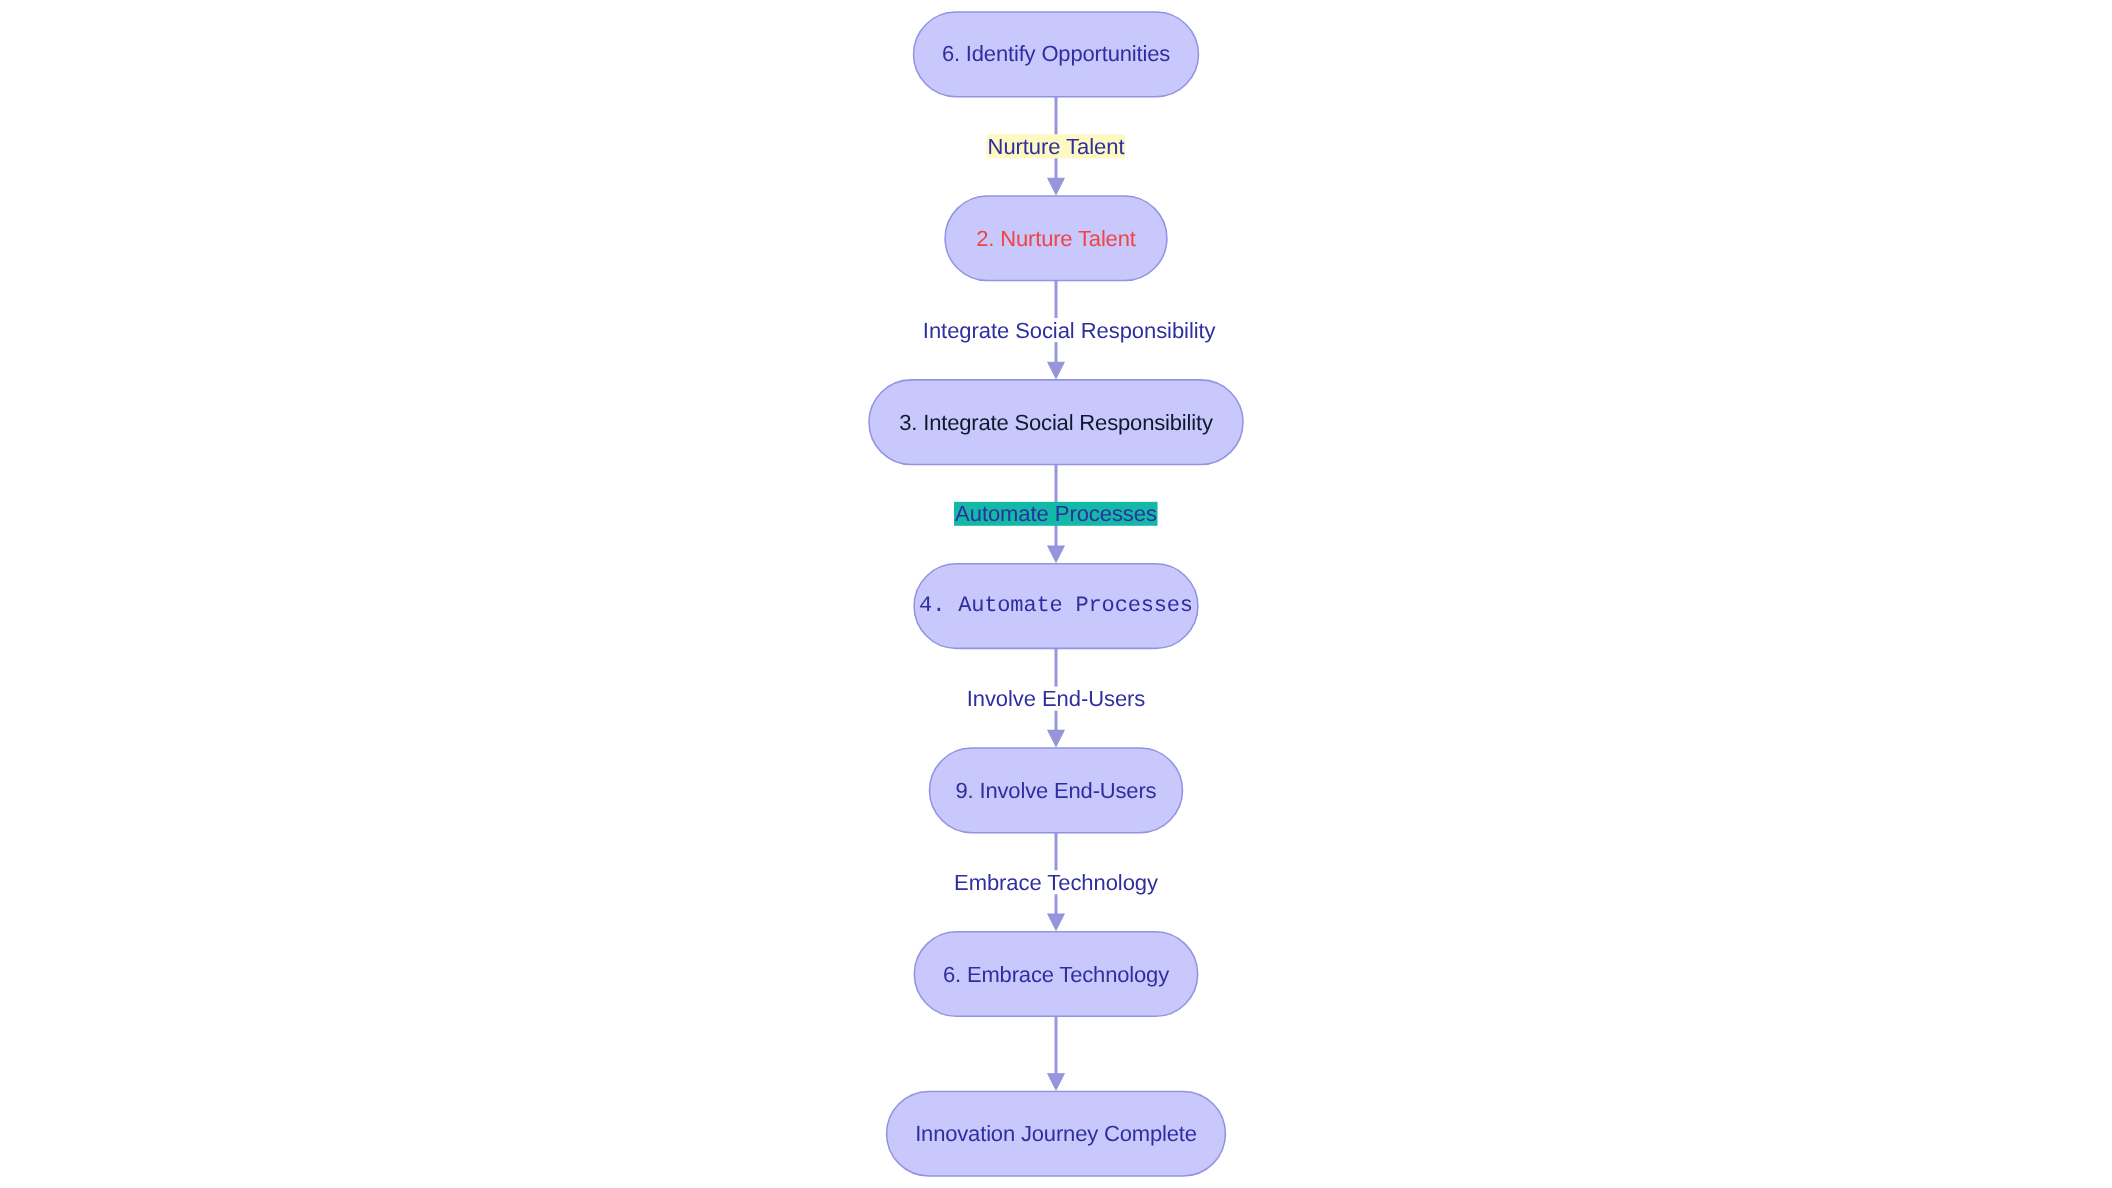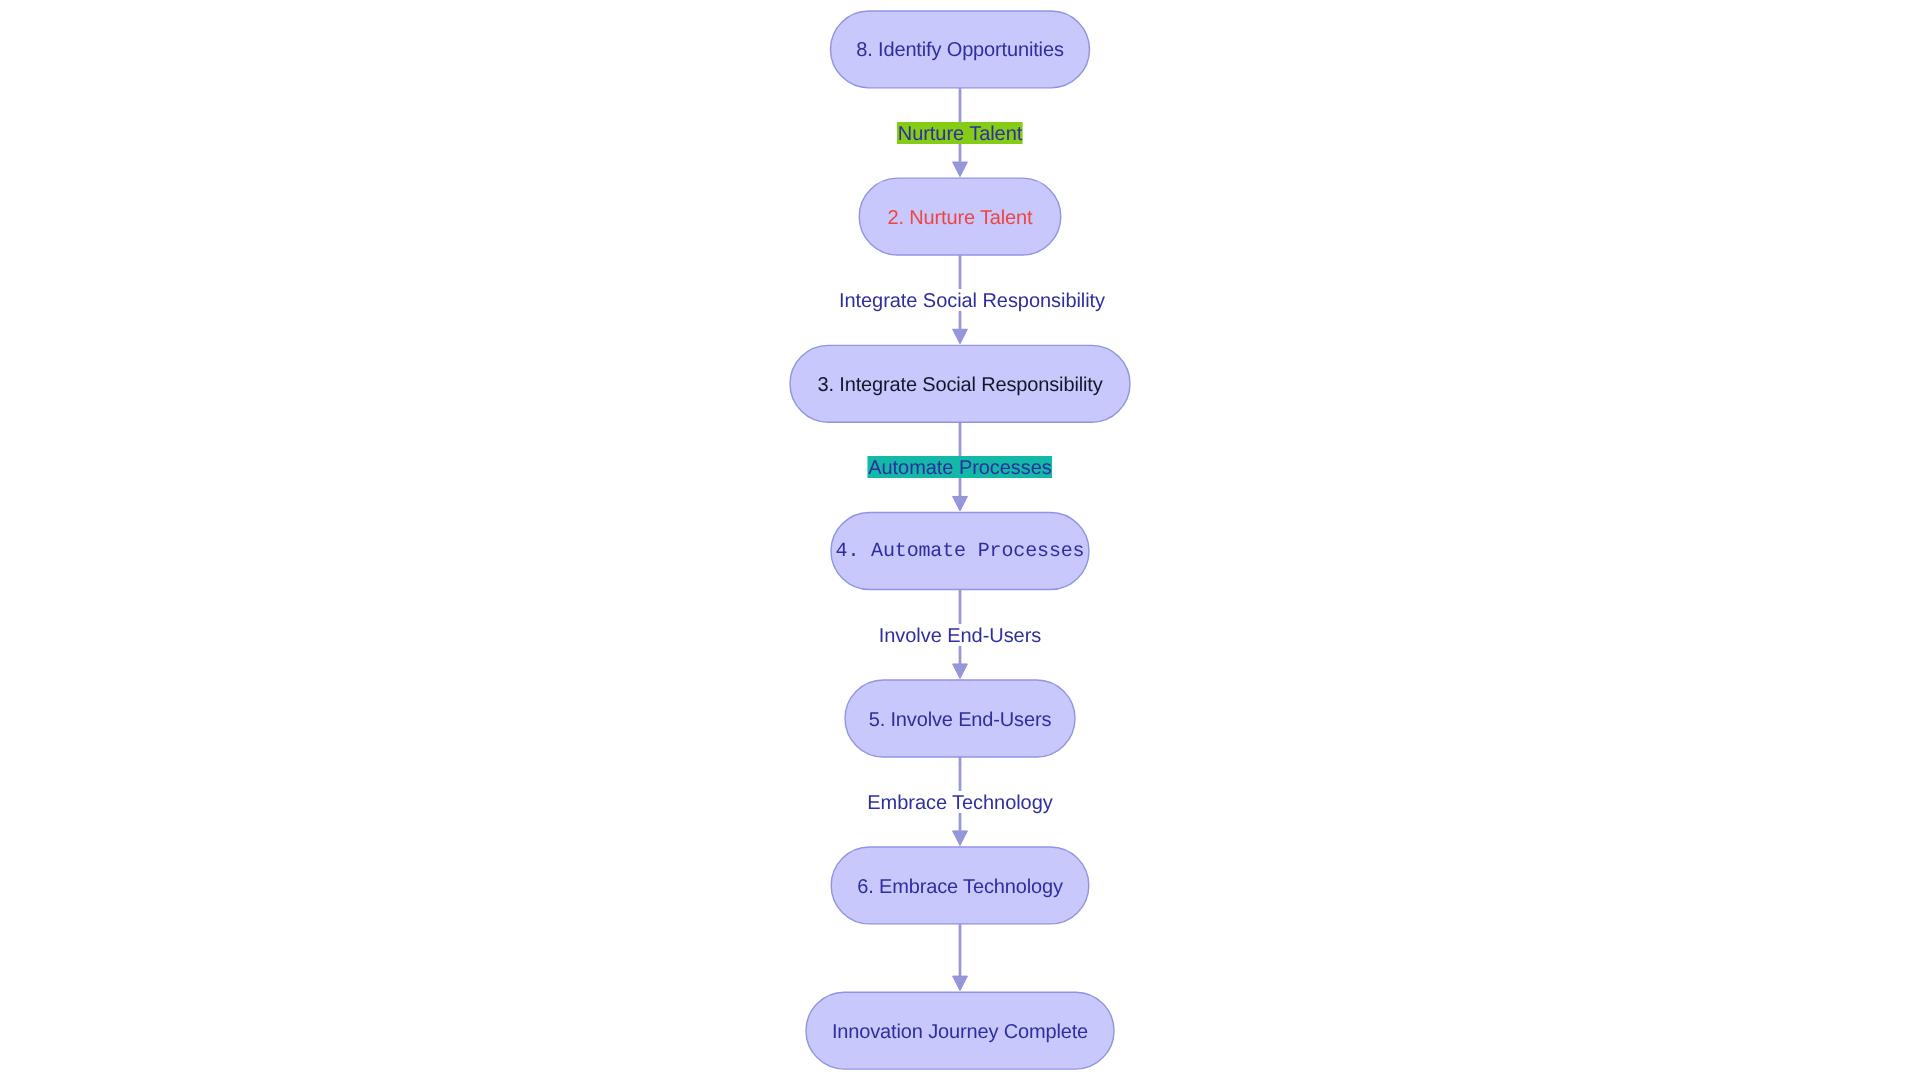--- a/index.html
+++ b/index.html
@@ -105,42 +105,42 @@
       </g>
       <g>
         <path class="elink" d="M960,923.9200000000001 L960,976.05" stroke="#9696dc" stroke-width="2.7" fill="none"></path>
         <path class="ehead" d="M952.5999999999999,976.0999999999999 L967.4000000000001,976.0999999999999 L960,990.65 Z" fill="#9696dc" stroke="#9292d4" stroke-width="1" stroke-linejoin="miter"></path>
       </g>
     </g>
   </svg>
 
   <div id="nodes-layer">
     <div class="node" style="left: 960px; top: 49.415px; width: 259px; height: 76.9px;">
-        <span class="node-label" style="color: rgb(46, 46, 160);">8. Identify Opportunities</span>
+        <span class="node-label" style="color: rgb(46, 46, 160);">6. Identify Opportunities</span>
       </div>
     <div class="node" style="left: 960px; top: 216.62px; width: 201.6px; height: 76.9px;">
         <span class="node-label" style="color: #ef4444;">2. Nurture Talent</span>
       </div>
     <div class="node" style="left: 960px; top: 383.8px; width: 340px; height: 76.9px;">
         <span class="node-label" style="color: #0f172a;">3. Integrate Social Responsibility</span>
       </div>
     <div class="node" style="left: 960px; top: 550.98px; width: 258px; height: 76.9px; font-family: Liberation Mono, monospace;">
         <span class="node-label" style="color: rgb(46, 46, 160);">4. Automate Processes</span>
       </div>
     <div class="node" style="left: 960px; top: 718.5px; width: 230px; height: 76.9px;">
-        <span class="node-label" style="color: rgb(46, 46, 160);">5. Involve End-Users</span>
+        <span class="node-label" style="color: rgb(46, 46, 160);">9. Involve End-Users</span>
       </div>
     <div class="node" style="left: 960px; top: 885.47px; width: 257.6px; height: 76.9px;">
         <span class="node-label" style="color: rgb(46, 46, 160);">6. Embrace Technology</span>
       </div>
     <div class="node" style="left: 960px; top: 1030.65px; width: 308px; height: 95px;">
         <span class="node-label" style="color: rgb(46, 46, 160);">Innovation Journey Complete</span>
       </div>
   </div>
 
   <div id="labels-layer">
-    <div class="edge-label" style="left: 960px; top: 132.9px; background: #84cc16;"><span style="color: rgb(46, 46, 160);">Nurture Talent</span></div>
+    <div class="edge-label" style="left: 960px; top: 132.9px; background: #fef9c3;"><span style="color: rgb(46, 46, 160);">Nurture Talent</span></div>
     <div class="edge-label" style="left: 960px; top: 300.1px; background: rgb(255, 255, 255);"><span style="color: rgb(46, 46, 160); margin-left: 24px;">Integrate Social Responsibility</span></div>
     <div class="edge-label" style="left: 960px; top: 467.3px; background: #14b8a6;"><span style="color: rgb(46, 46, 160);">Automate Processes</span></div>
     <div class="edge-label" style="left: 960px; top: 634.5px; background: rgb(255, 255, 255);"><span style="color: rgb(46, 46, 160); margin-top: 16px;">Involve End-Users</span></div>
     <div class="edge-label" style="left: 960px; top: 801.7px; background: rgb(255, 255, 255);"><span style="color: rgb(46, 46, 160);">Embrace Technology</span></div>
   </div>
 </div>
 
 </body></html>

